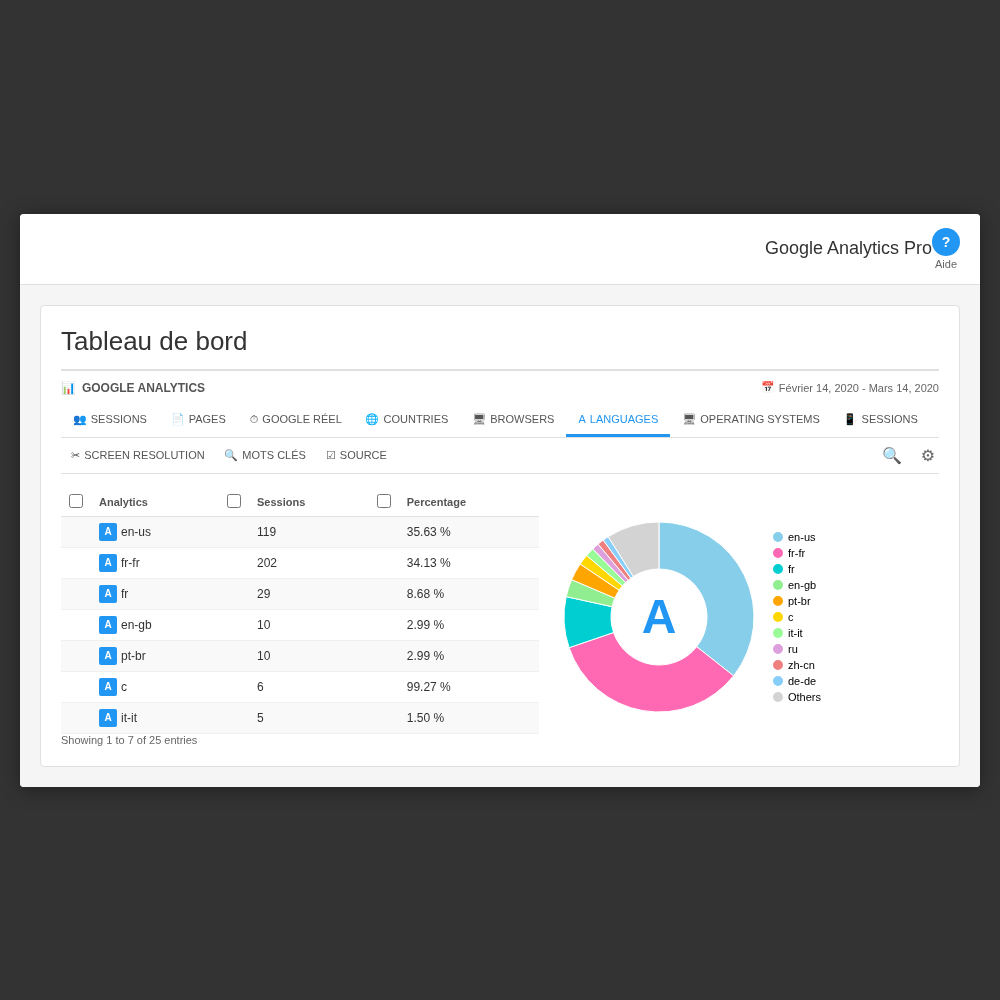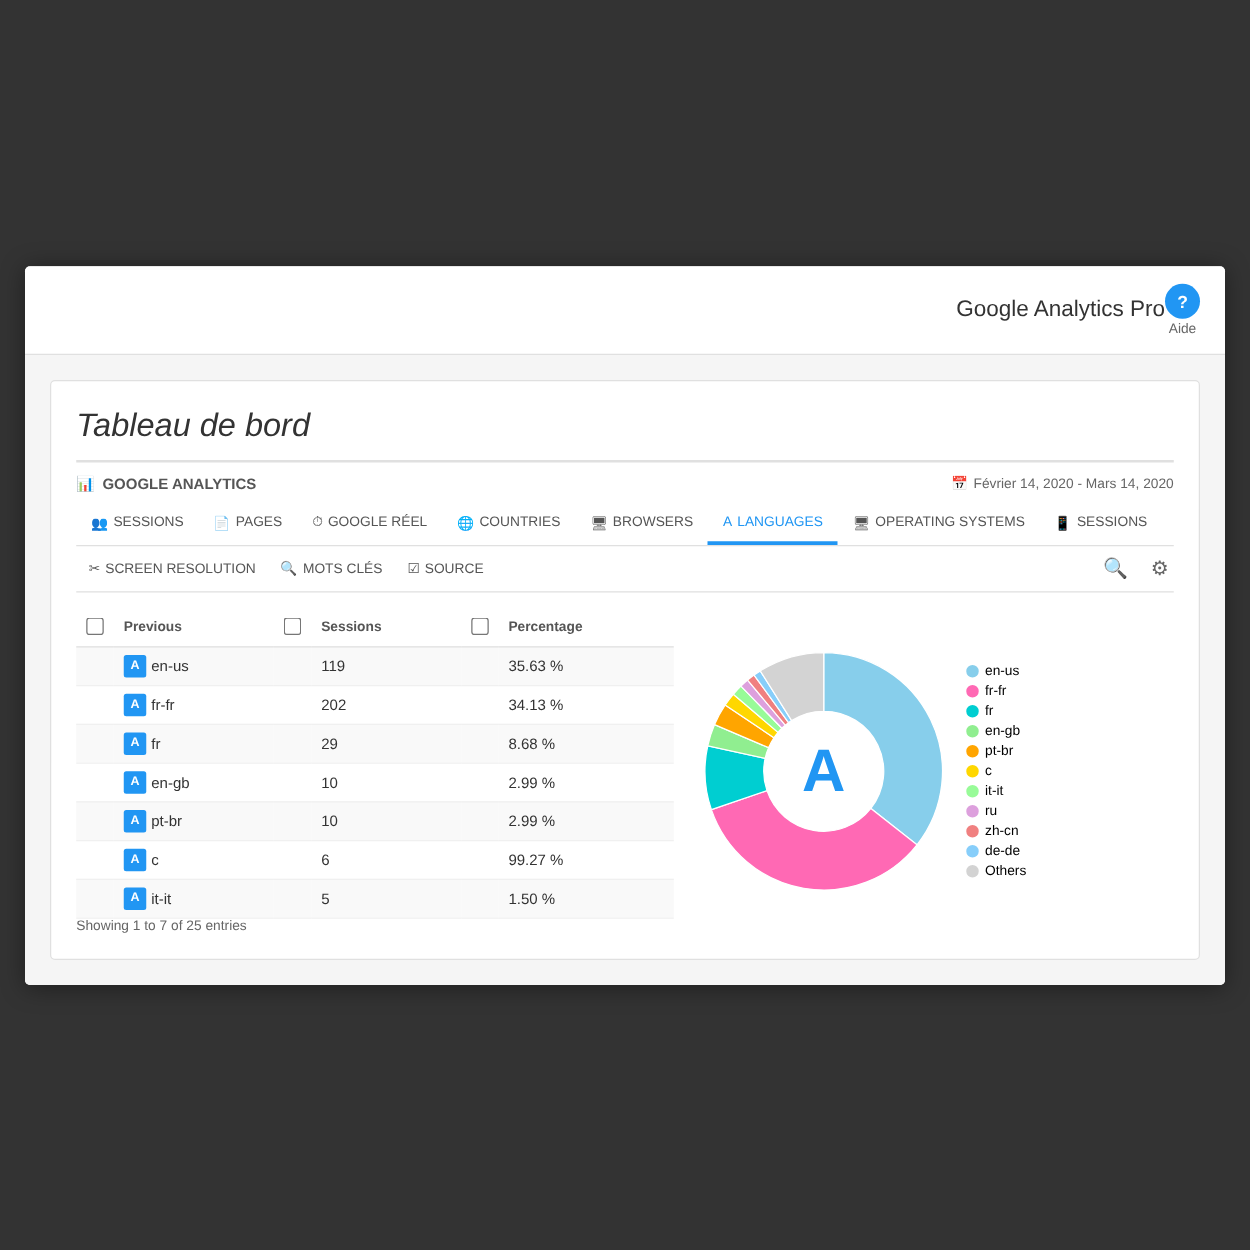--- a/index.html
+++ b/index.html
@@ -64,21 +64,20 @@
       background: #fff;
       border: 1px solid #e0e0e0;
       border-radius: 4px;
       padding: 20px;
     }
     .dashboard-title {
       font-size: 26px;
       font-weight: 400;
       color: #333;
       margin-bottom: 12px;
-      font-style: italic;
     }
     .analytics-header {
       display: flex;
       align-items: center;
       justify-content: space-between;
       border-top: 2px solid #e0e0e0;
       padding-top: 10px;
       margin-bottom: 0;
     }
     .analytics-label {
@@ -360,21 +359,21 @@
 
       <div class="table-section">
 
         <div class="table-container">
           <table class="data-table">
             <thead>
               <tr>
                 <th class="checkbox-th">
                   <input type="checkbox" class="th-checkbox" style="">
                 </th>
-                <th>Previous</th>
+                <th>Analytics</th>
                 <th class="checkbox-th">
                   <input type="checkbox" class="th-checkbox" style="">
                 </th>
                 <th>Sessions</th>
                 <th class="checkbox-th">
                   <input type="checkbox" class="th-checkbox" style="">
                 </th>
                 <th>Percentage</th>
               </tr>
             </thead>

